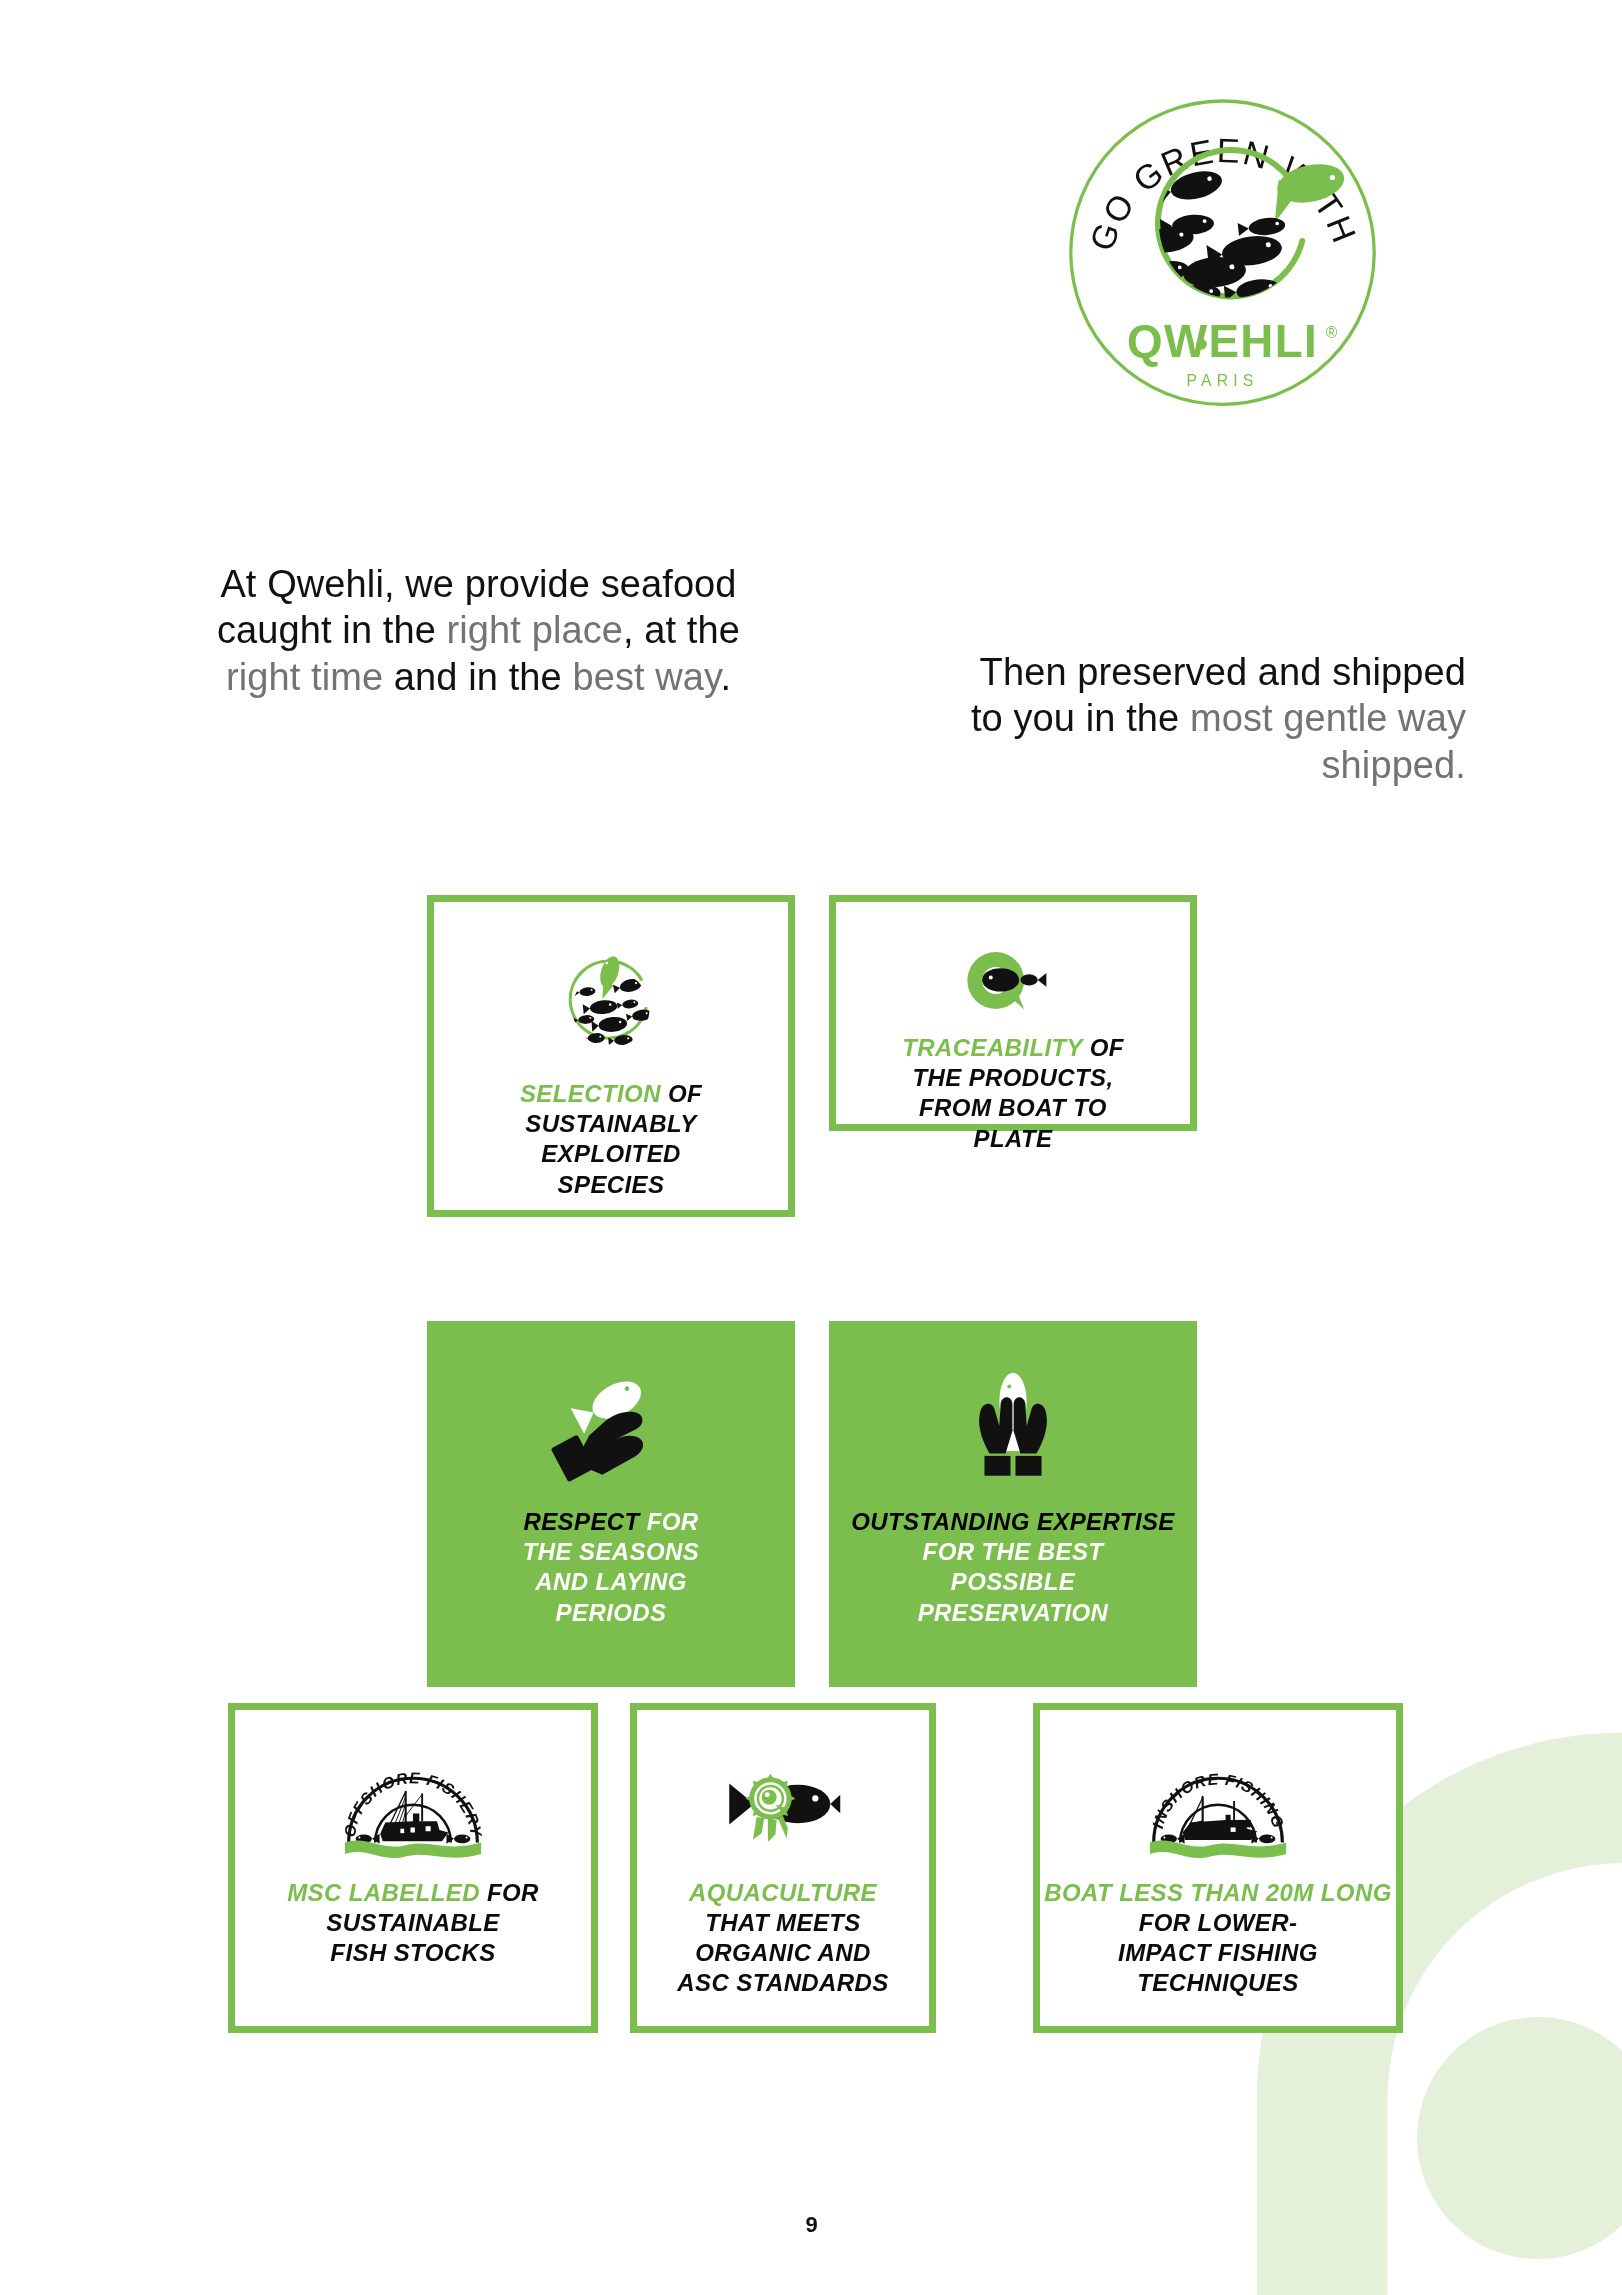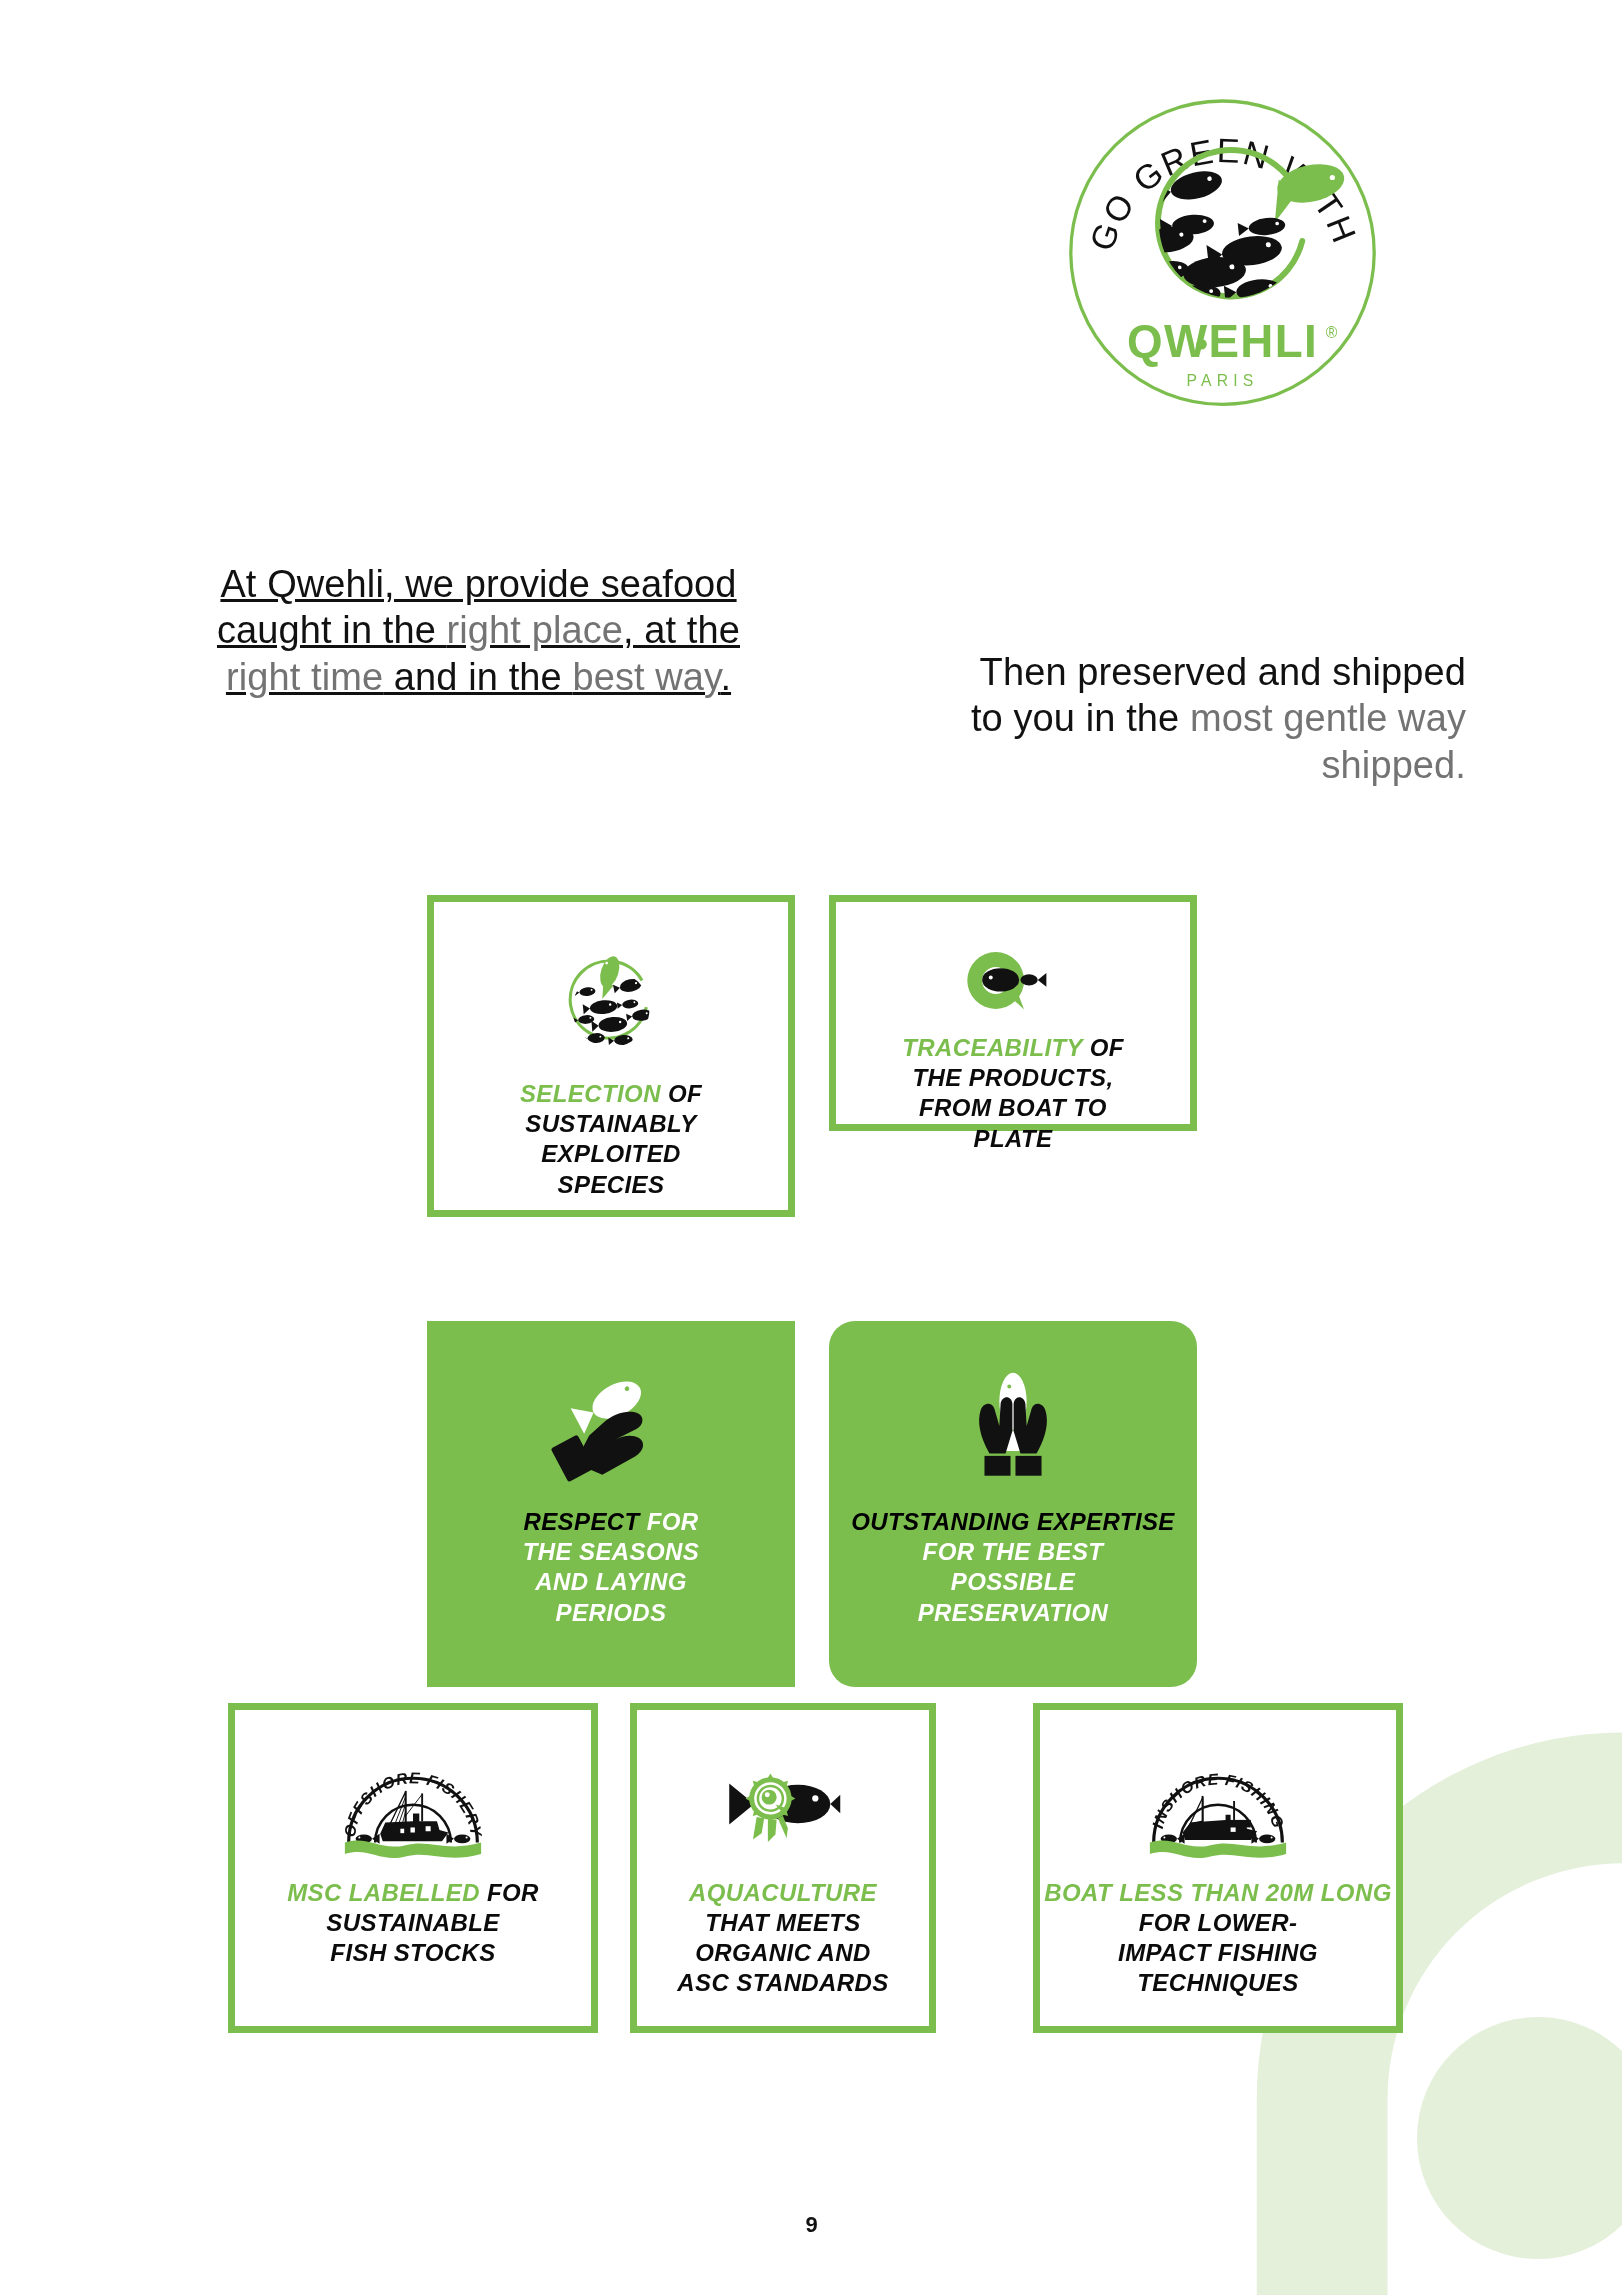--- a/index.html
+++ b/index.html
@@ -15,21 +15,20 @@
   .bg-deco{position:absolute;right:0;bottom:0;width:654px;height:654px;pointer-events:none;z-index:0;}
 
   
   .logo-wrap{position:absolute;left:1059px;top:84px;width:327px;height:340px;z-index:2;}
 
   
   .intro-left{
     position:absolute;left:171px;top:561px;width:615px;
     text-align:center;font-size:38px;line-height:1.22;color:#111111;
     letter-spacing:0.1px;
-    text-decoration:underline;
   }
   .intro-right{
     position:absolute;left:805px;top:649px;width:661px;
     text-align:right;font-size:38px;line-height:1.22;color:#111111;
     letter-spacing:0.1px;
   }
   .g{color:#737373;}
 
   
   .card{position:absolute;box-sizing:border-box;z-index:2;}
@@ -51,21 +50,21 @@
   }
   .card.filled .card-text{color:#ffffff;}
   .card-text .hl{color:#7cbe4d;}
   .card.filled .card-text .hl{color:#000000;}
 
   
   #card-selection   {left:427px; top:895px; width:368px; height:322px;}
   #card-traceability{left:829px;top:895px; width:368px; height:236px;}
   
   #card-respect     {left:427px; top:1301px; width:368px; height:366px;}
-  #card-expertise   {left:829px;top:1301px; width:368px; height:366px;border-radius:26px;}
+  #card-expertise   {left:829px;top:1301px; width:368px; height:366px;}
   
   #card-msc         {left:228px; top:1703px; width:370px; height:330px;}
   #card-aquaculture {left:630px; top:1703px; width:306px; height:330px;}
   #card-boat        {left:1033px;top:1703px; width:370px; height:330px;}
 
   #card-selection .card-icon,#card-traceability .card-icon{height:151px;padding-top:26px;}
   #card-selection .card-text,#card-traceability .card-text{padding:0 11.8px;}
 
   #card-respect .card-icon,#card-expertise .card-icon{height:164px;padding-top:22px;}
   #card-respect .card-text,#card-expertise .card-text{padding:0 11.8px;}

